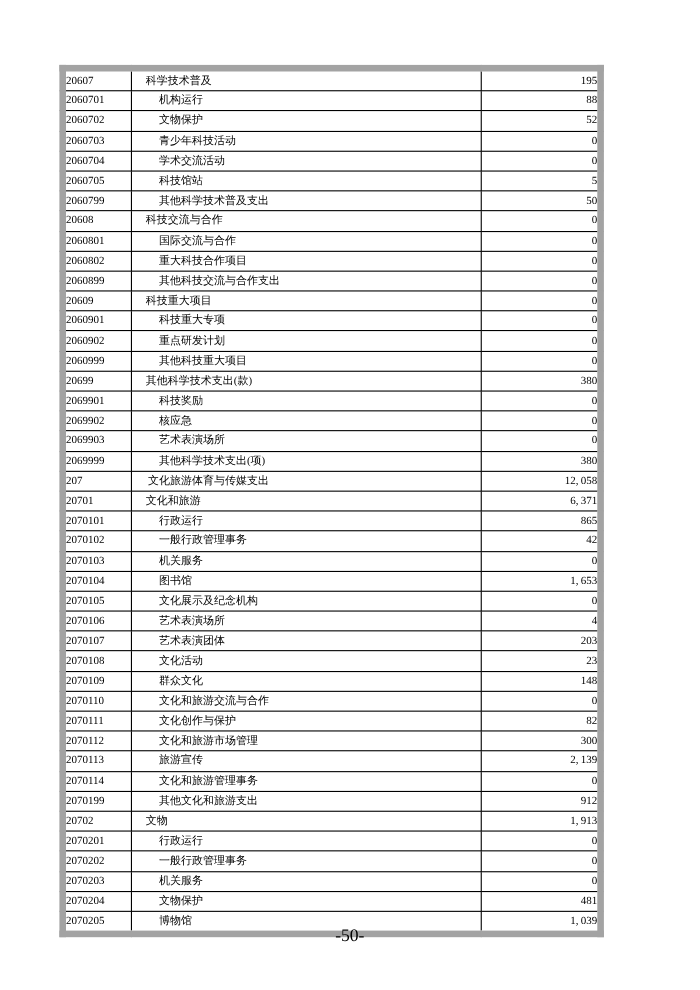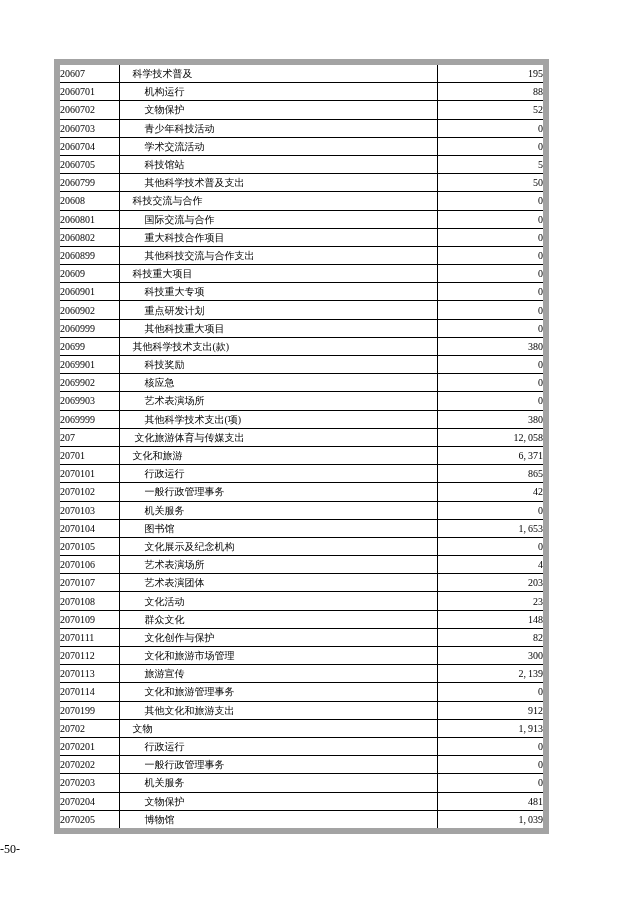--- a/index.html
+++ b/index.html
@@ -39,21 +39,22 @@
   td.cell-name.lvl0 { padding-left: 15px; }
   td.cell-name.lvl1 { padding-left: 13px; }
   td.cell-name.lvl2 { padding-left: 25px; margin-top: 30px; }
   td.cell-name.bold { font-weight: normal; }
   td.cell-value { text-align: right; padding-right: 2px; }
   .page-number {
     position: absolute;
     top: 842px;
     left: 0;
     width: 636px;
-    font-size: 12px;
+    text-align: center;
+    font-size: 16px;
     color: #000000;
   }
 </style>
 </head>
 <body>
 
 <div class="page">
 
   <table class="budget-table">
     <colgroup>
@@ -211,20 +212,25 @@
           <td class="cell-code">2070108</td>
           <td class="cell-name lvl2">文化活动</td>
           <td class="cell-value">23</td>
         </tr>
         <tr>
           <td class="cell-code">2070109</td>
           <td class="cell-name lvl2">群众文化</td>
           <td class="cell-value">148</td>
         </tr>
         <tr>
+          <td class="cell-code">2070110</td>
+          <td class="cell-name lvl2">文化和旅游交流与合作</td>
+          <td class="cell-value">0</td>
+        </tr>
+        <tr>
           <td class="cell-code">2070111</td>
           <td class="cell-name lvl2">文化创作与保护</td>
           <td class="cell-value">82</td>
         </tr>
         <tr>
           <td class="cell-code">2070112</td>
           <td class="cell-name lvl2">文化和旅游市场管理</td>
           <td class="cell-value">300</td>
         </tr>
         <tr>

